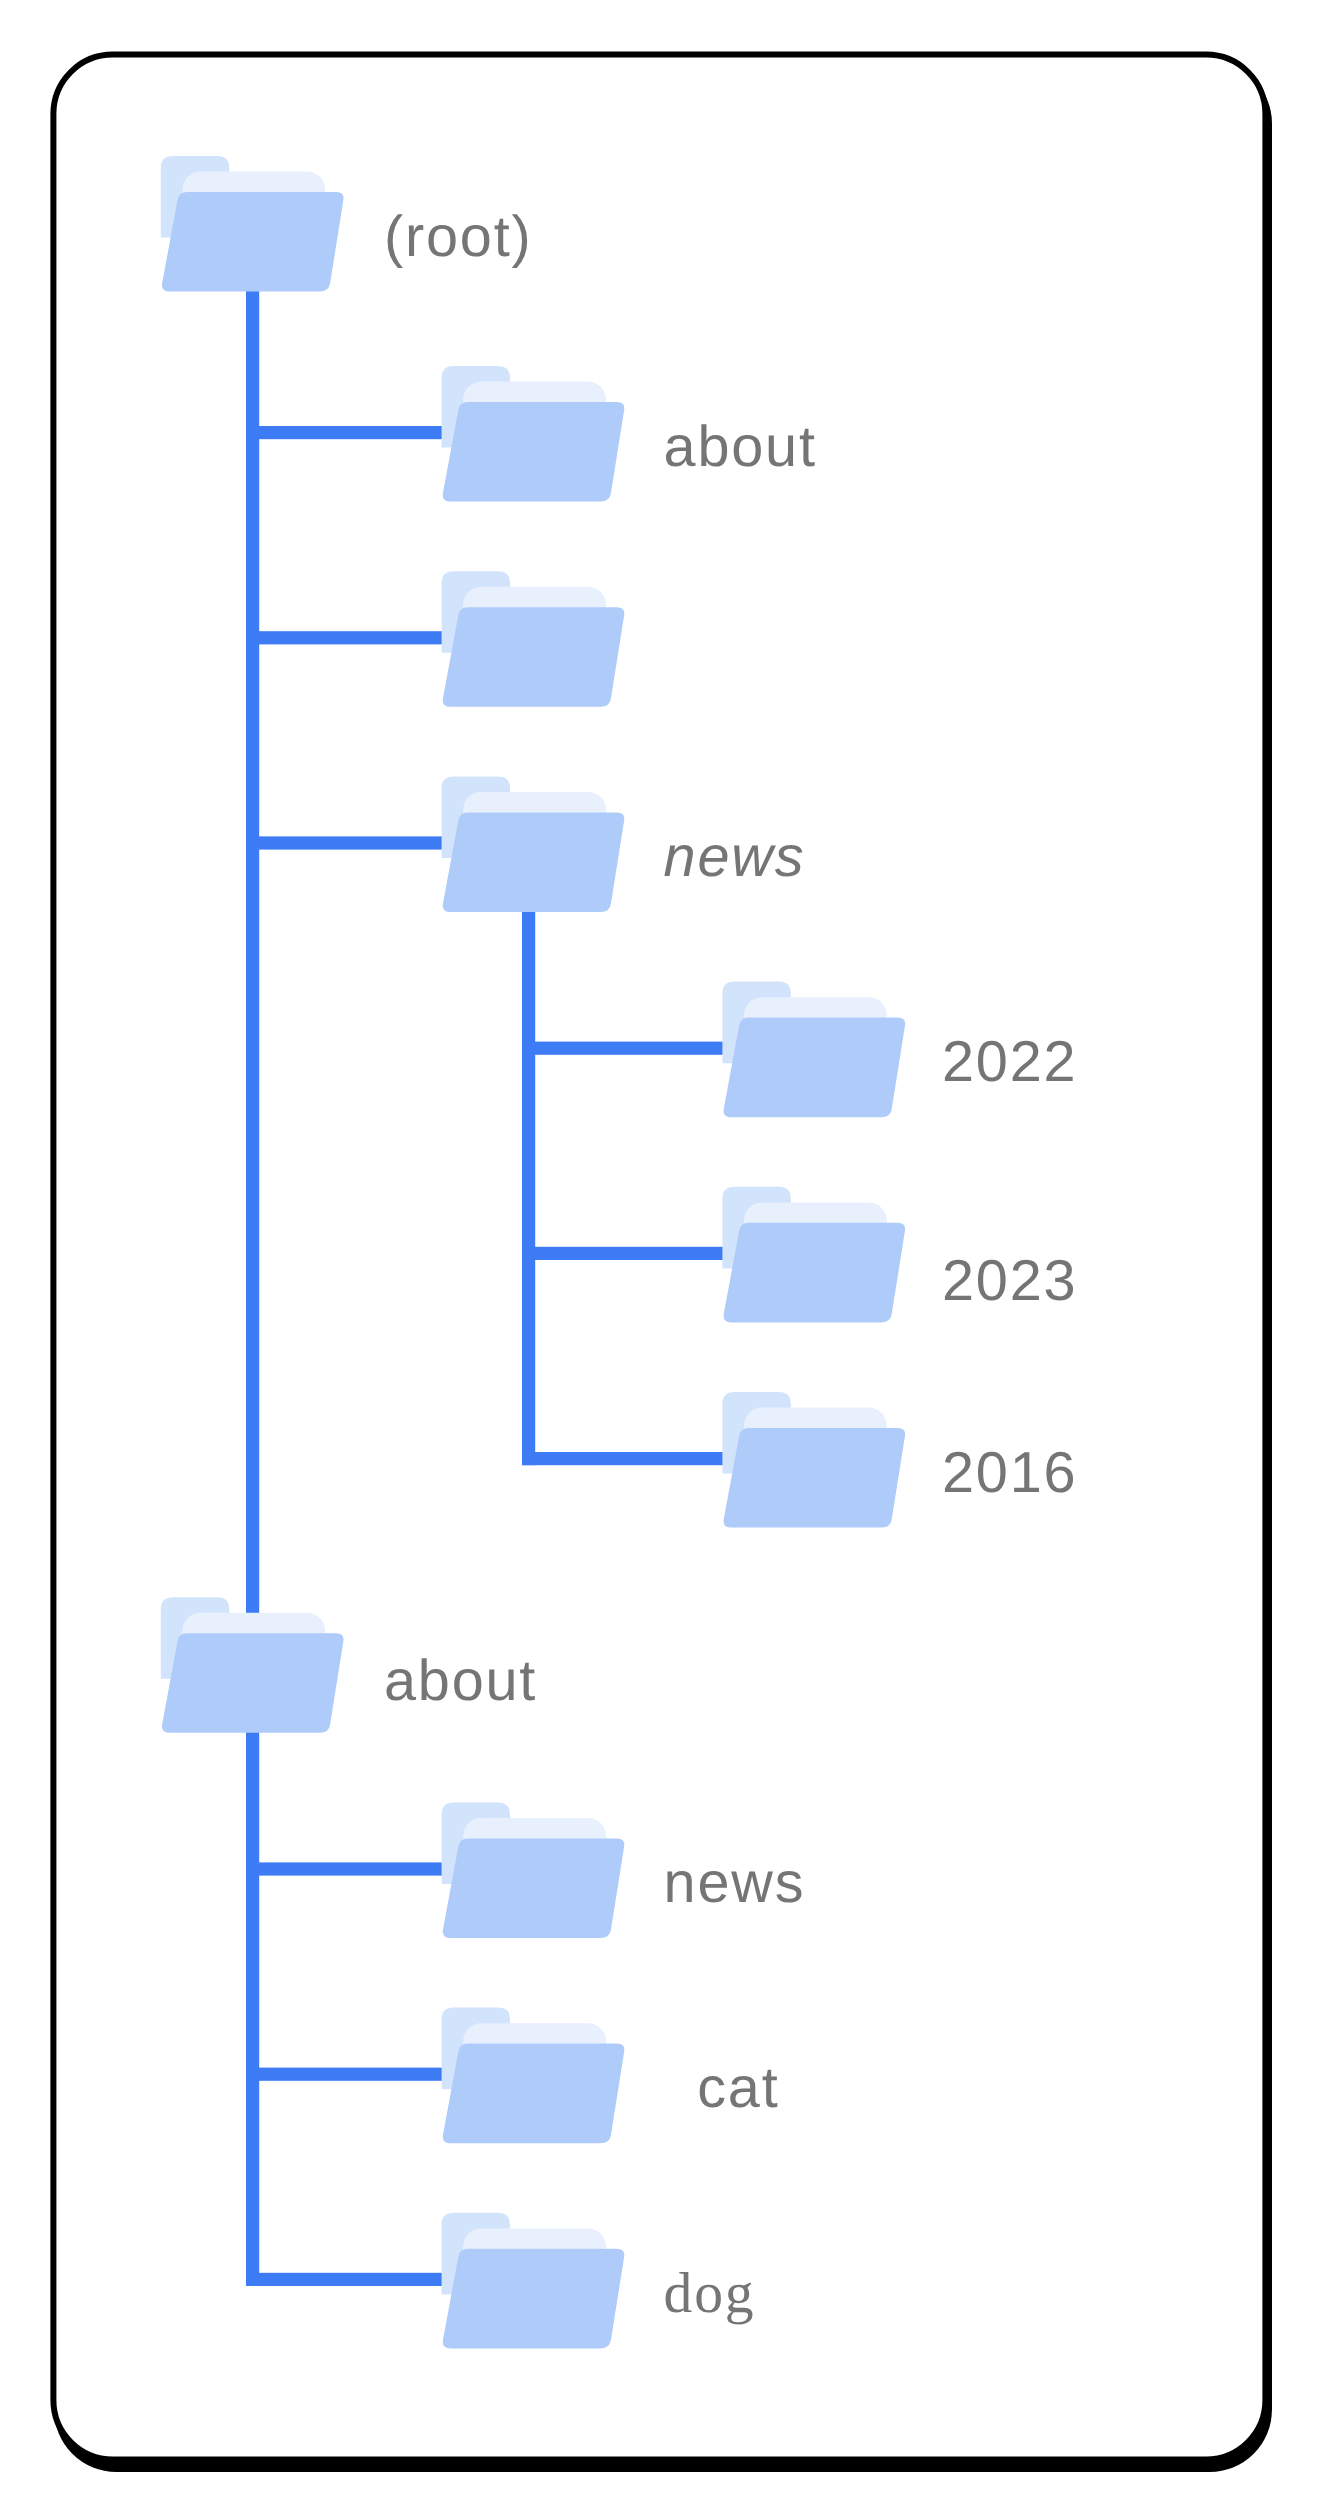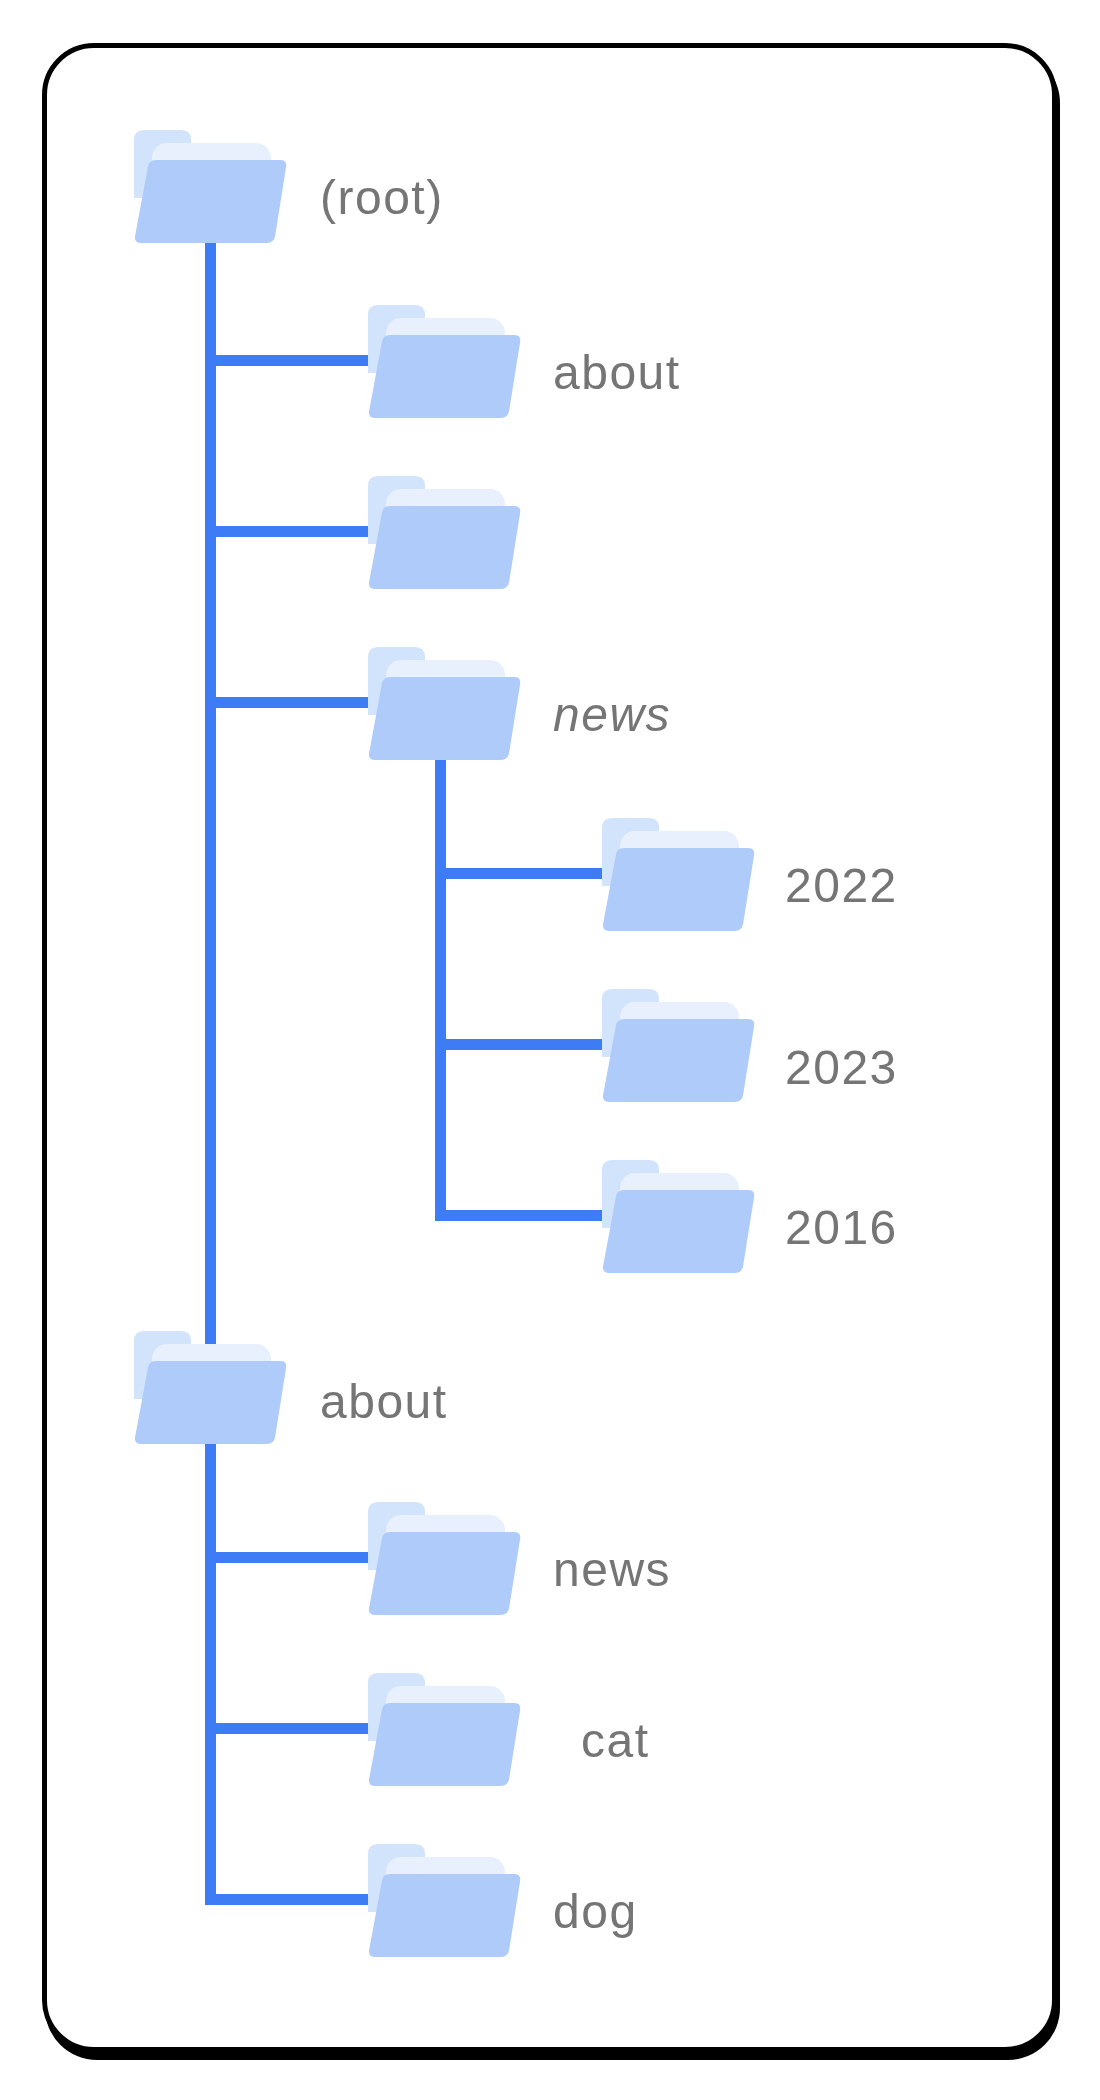--- a/index.html
+++ b/index.html
@@ -100,14 +100,14 @@
 
   <div class="label" style="left:320px;top:168px;">(root)</div>
   <div class="label" style="left:553px;top:343px;">about</div>
   <div class="label" style="left:553px;top:685px;font-style:italic;">news</div>
   <div class="label" style="left:785px;top:856px;text-align:right;">2022</div>
   <div class="label" style="left:785px;top:1027px;margin-top:11px;">2023</div>
   <div class="label" style="left:785px;top:1198px;">2016</div>
   <div class="label" style="left:320px;top:1372px;">about</div>
   <div class="label" style="left:553px;top:1540px;">news</div>
   <div class="label" style="left:553px;top:1711px;margin-left:28px;">cat</div>
-  <div class="label" style="left:553px;top:1882px;">dog</div>
+  <div class="label" style="left:553px;top:1882px;font-family:Liberation Serif, serif;">dog</div>
 </div>
 
 </body></html>

